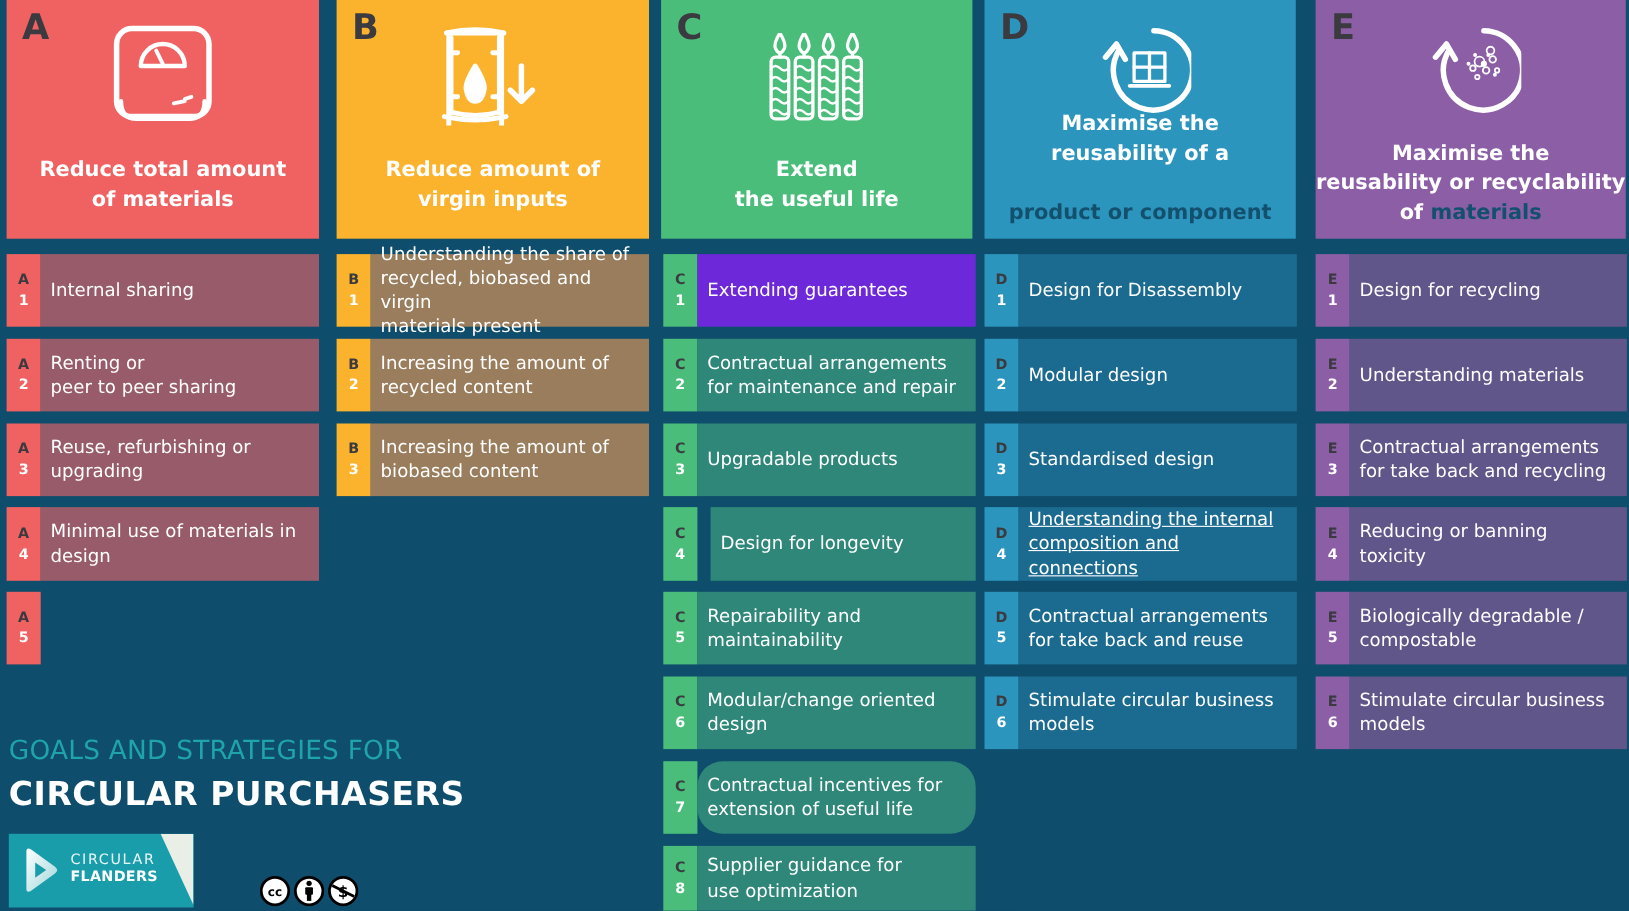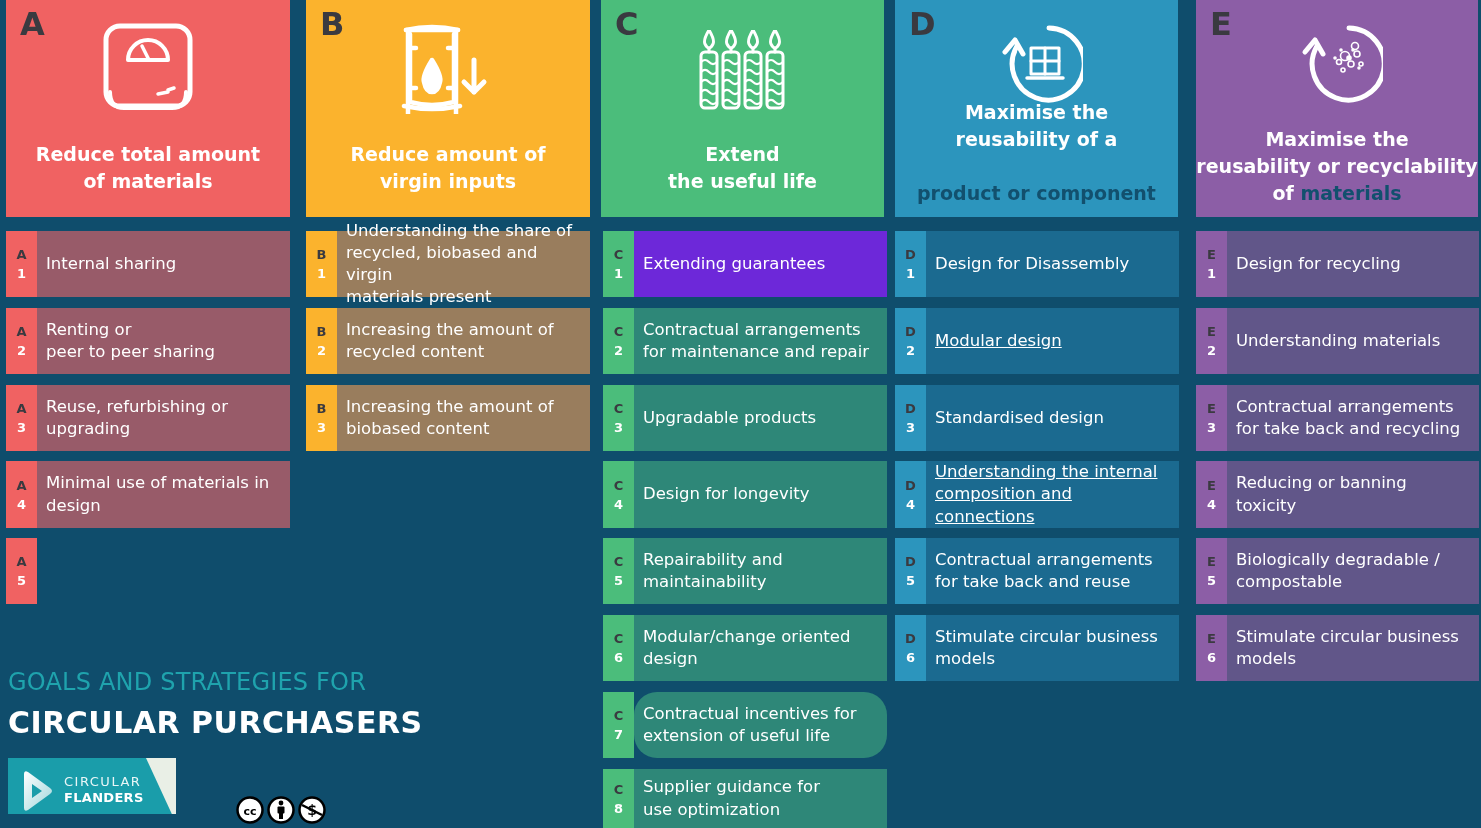--- a/index.html
+++ b/index.html
@@ -88,21 +88,21 @@
       position: absolute;
       left: 8px; top: 705px;
       font-size: 30px;
       font-weight: bold;
       color: #fff;
       letter-spacing: 0.5px;
     }
     .logo {
       position: absolute;
       left: 8px; top: 758px;
-      width: 168px; height: 56px;
+      width: 168px; height: 67px;
       background: #1a9daa;
       overflow: hidden;
     }
     .logo-flag {
       position: absolute;
       right: 0; top: 0;
       width: 30px; height: 65px;
       background: #e9efe6;
       clip-path: polygon(0 0, 100% 0, 100% 100%);
     }
@@ -308,21 +308,21 @@
       <span class="bl">C</span>
       <span class="bn">3</span>
     </div>
   <div class="label" style="background:#2e8778;">Upgradable products</div>
 </div>
 <div class="strategy" style="left:603px;top:461px;width:284px;height:67px;">
   <div class="badge" style="background:#4bbd7b;">
       <span class="bl">C</span>
       <span class="bn">4</span>
     </div>
-  <div class="label" style="background:#2e8778;">Design for longevity</div>
+  <div class="label" style="background:#2e8778;margin-left:12px;">Design for longevity</div>
 </div>
 <div class="strategy" style="left:603px;top:538px;width:284px;">
   <div class="badge" style="background:#4bbd7b;">
       <span class="bl">C</span>
       <span class="bn">5</span>
     </div>
   <div class="label" style="background:#2e8778;">Repairability and
 maintainability</div>
 </div>
 <div class="strategy" style="left:603px;top:615px;width:284px;">
@@ -355,21 +355,21 @@
       <span class="bl">D</span>
       <span class="bn">1</span>
     </div>
   <div class="label" style="background:#1b6a90;">Design for Disassembly</div>
 </div>
 <div class="strategy" style="left:895px;top:308px;width:284px;">
   <div class="badge" style="background:#2c95bd;">
       <span class="bl">D</span>
       <span class="bn">2</span>
     </div>
-  <div class="label" style="background:#1b6a90;text-decoration:underline;">Modular design</div>
+  <div class="label" style="background:#1b6a90;">Modular design</div>
 </div>
 <div class="strategy" style="left:895px;top:385px;width:284px;">
   <div class="badge" style="background:#2c95bd;">
       <span class="bl">D</span>
       <span class="bn">3</span>
     </div>
   <div class="label" style="background:#1b6a90;">Standardised design</div>
 </div>
 <div class="strategy" style="left:895px;top:461px;width:284px;height:67px;">
   <div class="badge" style="background:#2c95bd;">

